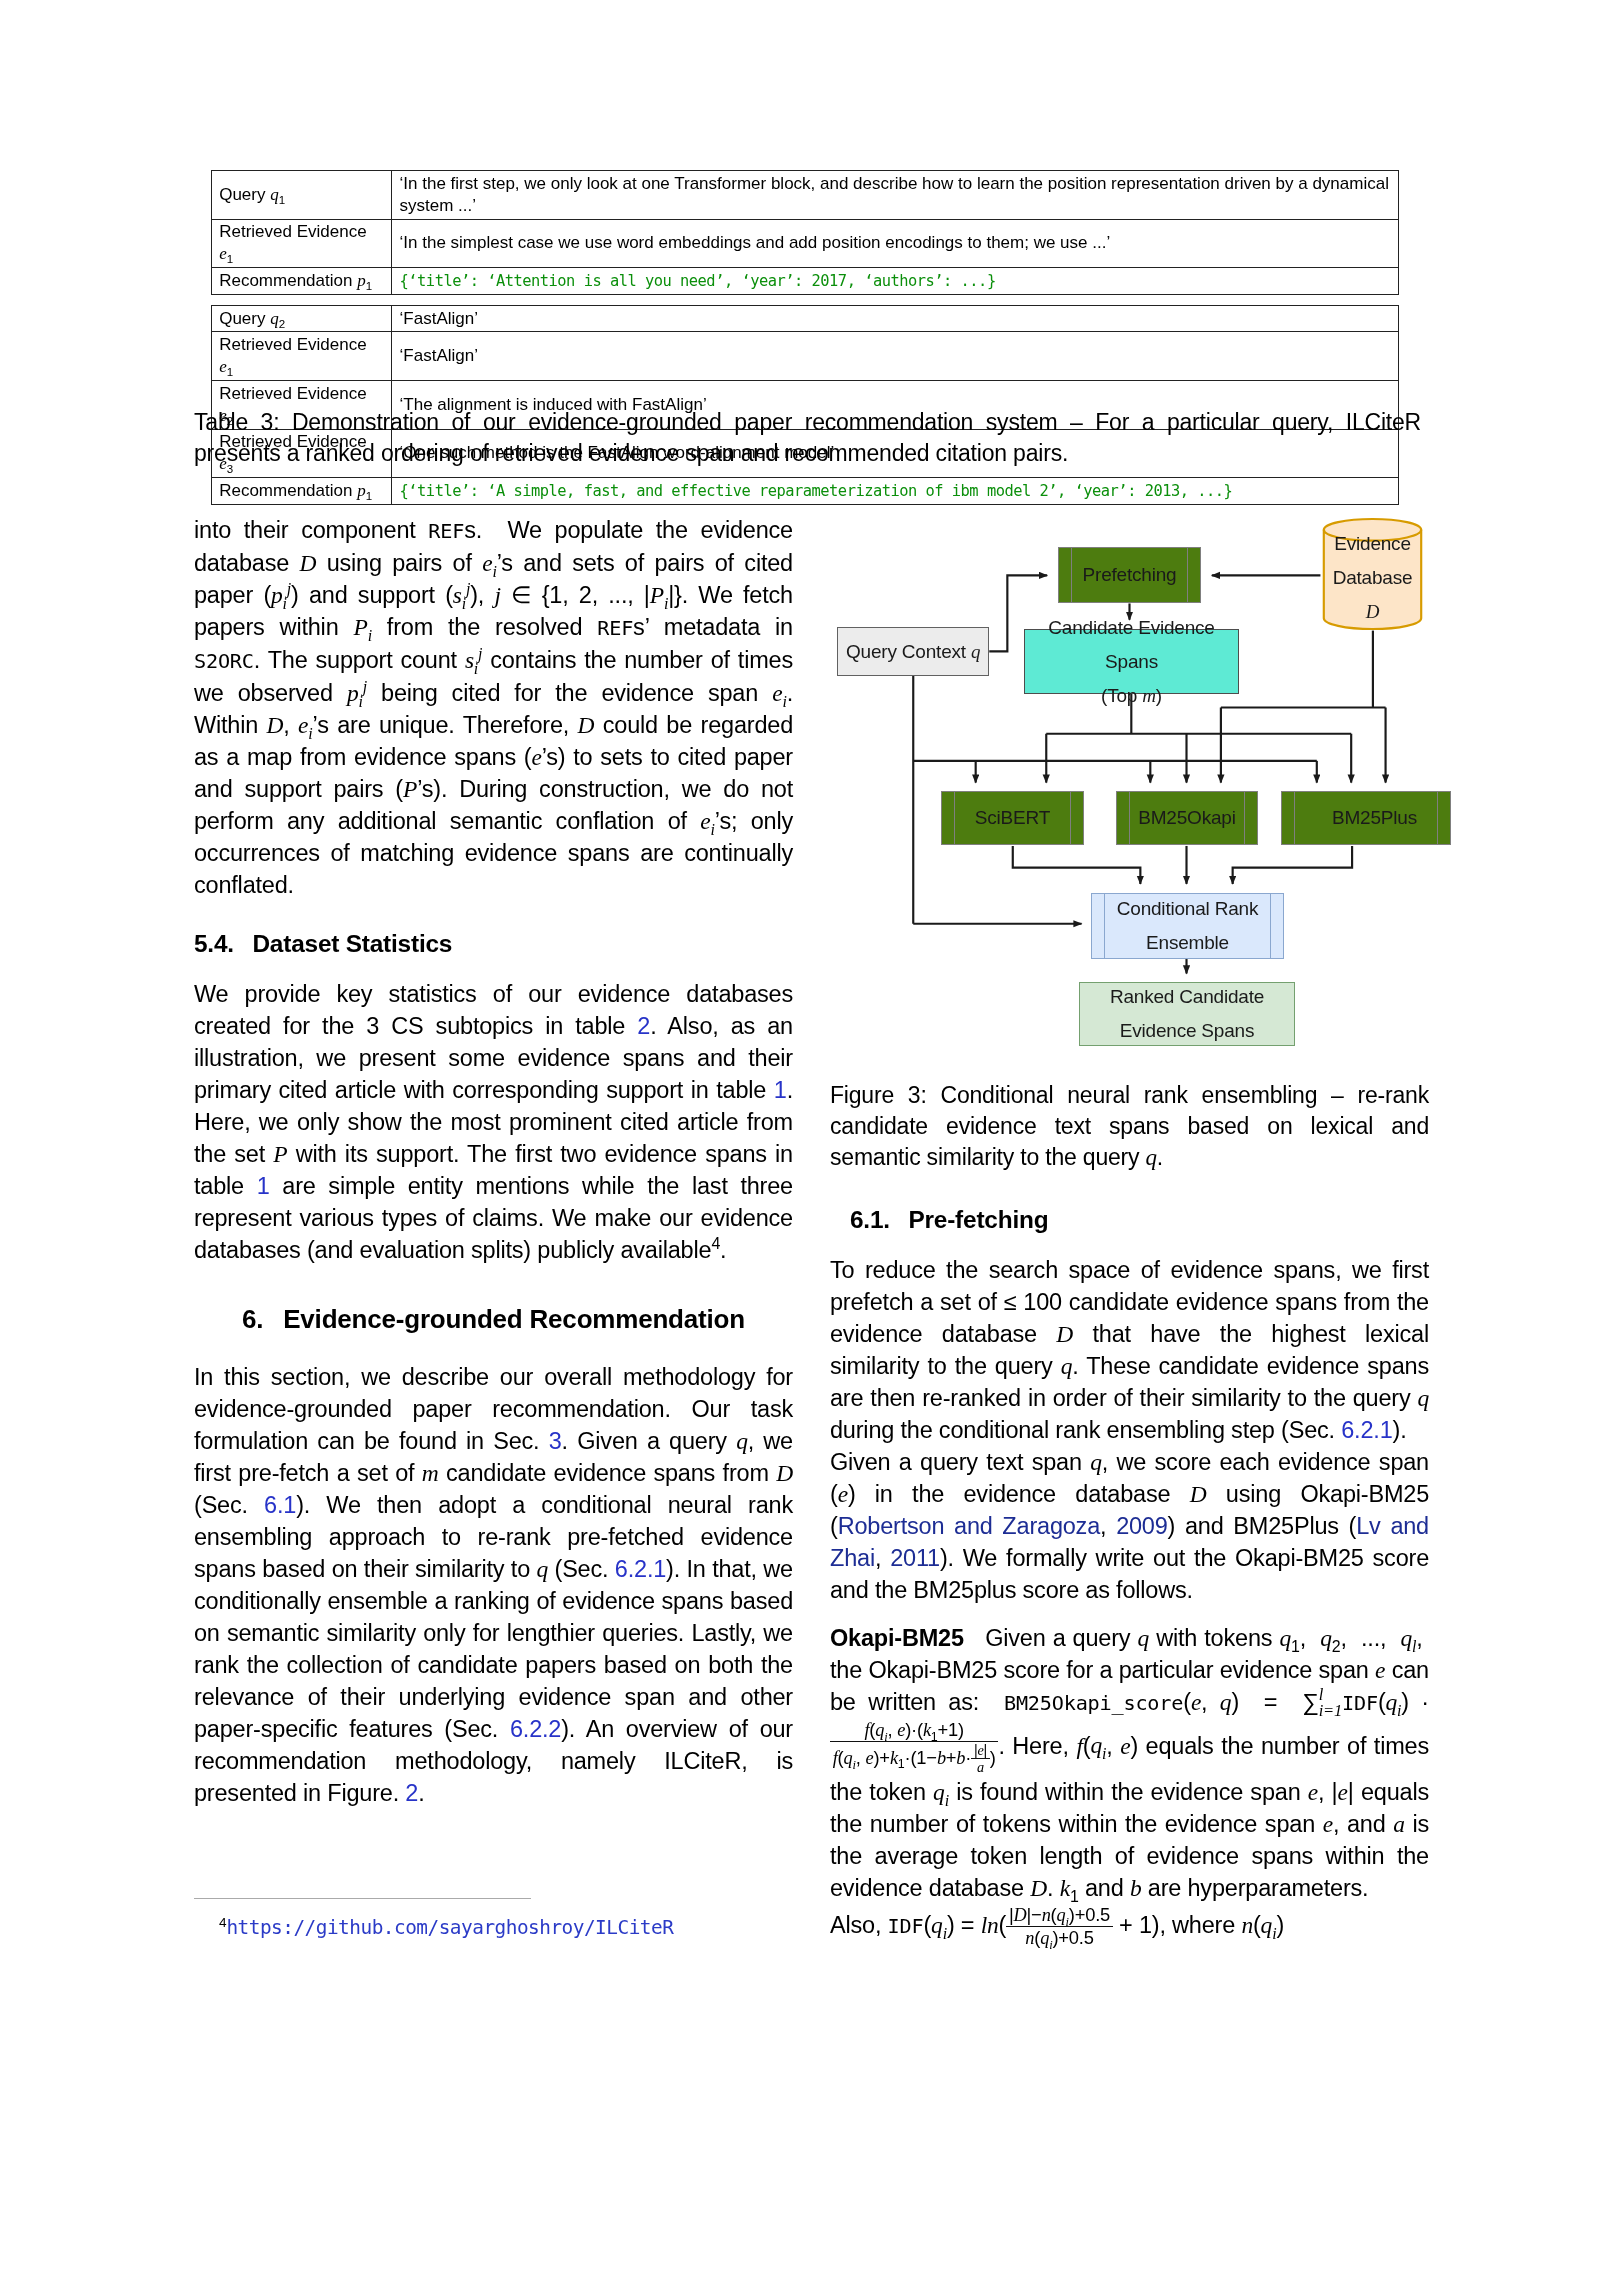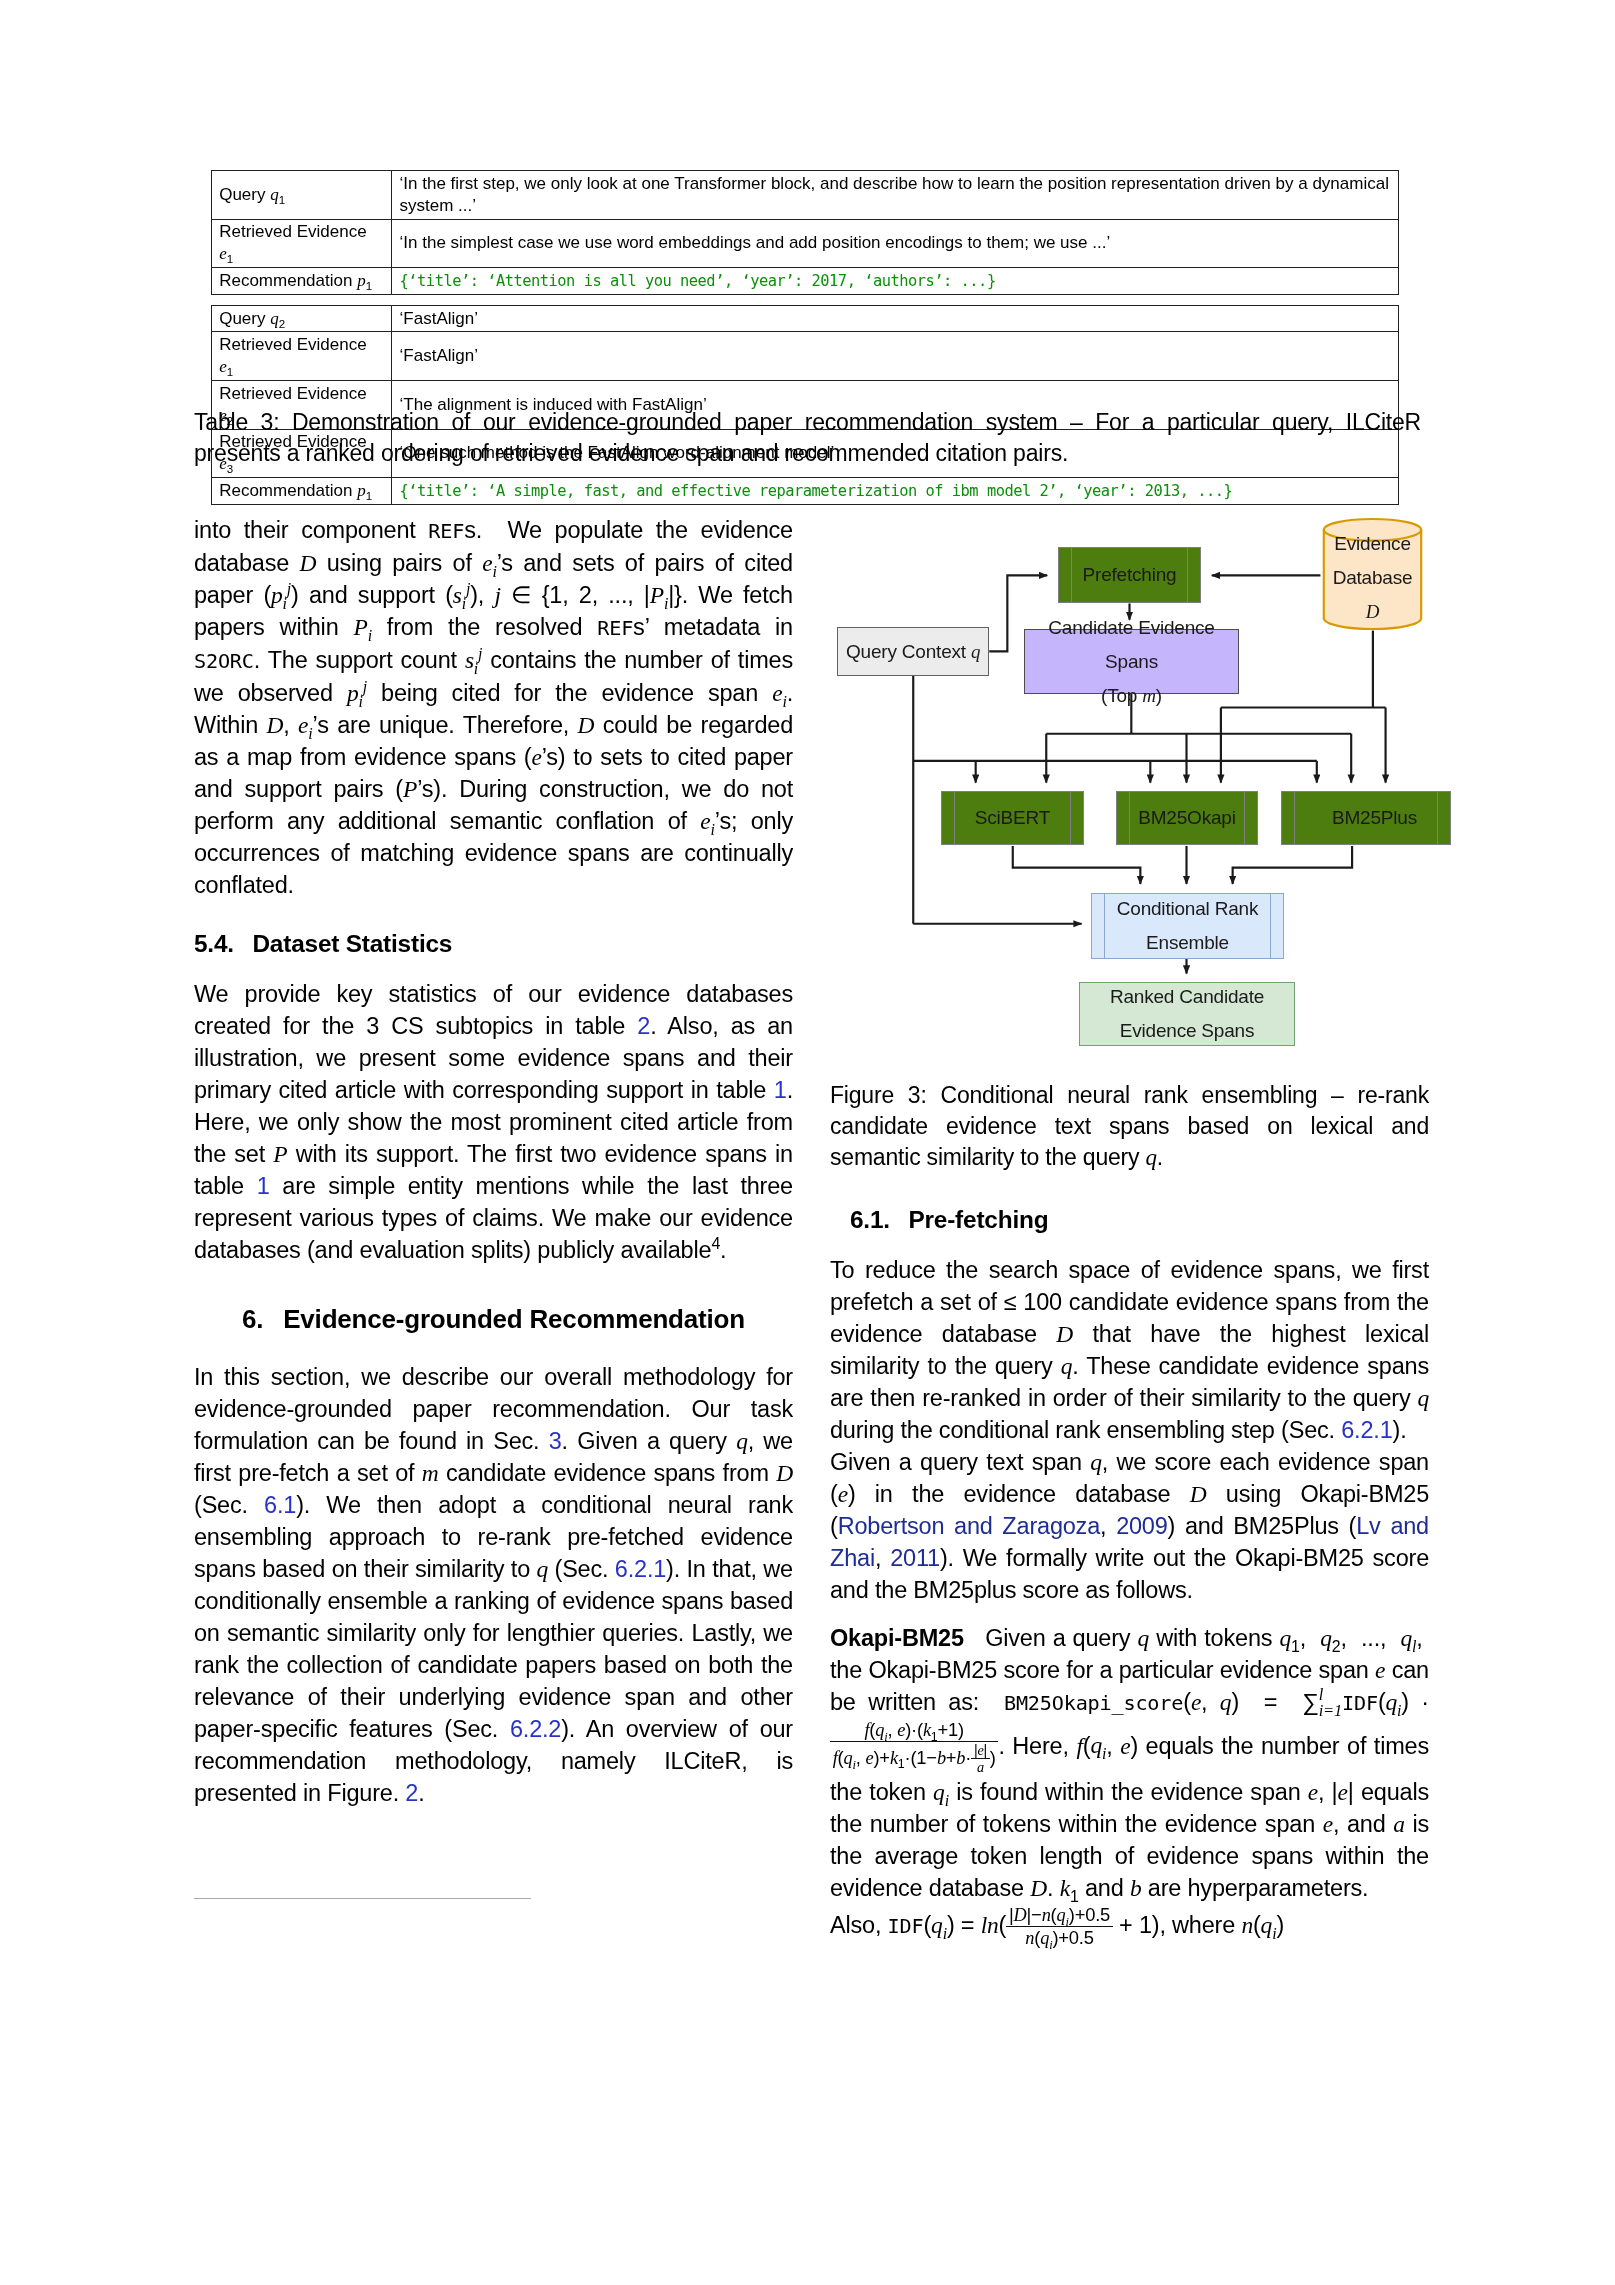--- a/index.html
+++ b/index.html
@@ -60,21 +60,21 @@
     position:absolute; display:flex; align-items:center; justify-content:center;
     text-align:center; font-size:19px; line-height:34px; color:#1a1a1a;
     box-sizing:border-box;
   }
   .n-sub { background:#4d7c0f; border:1.8px solid #7f7f7f; }
   .n-sub::before, .n-sub::after {
     content:""; position:absolute; top:0; bottom:0; width:0; border-left:1.4px solid #7f7f7f;
   }
   .n-sub::before { left:11.8px; } .n-sub::after { right:11.8px; }
   .n-query { background:#ececec; border:1.8px solid #616161; }
-  .n-cand  { background:#c4b5fd; border:1.8px solid #4d4d4d; }
+  .n-cand  { background:#5eead4; border:1.8px solid #4d4d4d; }
   .n-cond  { background:#dae8fc; border:1.8px solid #8aa7cf; }
   .n-cond::before, .n-cond::after {
     content:""; position:absolute; top:0; bottom:0; width:0; border-left:1.4px solid #8aa7cf;
   }
   .n-cond::before { left:11.8px; } .n-cond::after { right:11.8px; }
   .n-rank  { background:#d5e8d4; border:1.8px solid #74a06f; }
   .n-cyl { background:transparent; border:none; }
   .cyl-svg { position:absolute; left:0; top:0; }
   .cyl-label { position:relative; padding-top:9px; }
 
@@ -133,20 +133,23 @@
 
   <div class="col-left body-text">
     <p>into their component <span class="tt">REF</span>s.&nbsp; We populate the evidence database <i class="v">D</i> using pairs of <i class="v">e<sub>i</sub></i>’s and sets of pairs of cited paper (<i class="v">p<sub>i</sub></i><sup class="v">j</sup>) and support (<i class="v">s<sub>i</sub></i><sup class="v">j</sup>), <i class="v">j</i> ∈ {1, 2, ..., |<i class="v">P<sub>i</sub></i>|}. We fetch papers within <i class="v">P<sub>i</sub></i> from the resolved <span class="tt">REF</span>s’ metadata in <span class="tt">S2ORC</span>. The support count <i class="v">s<sub>i</sub></i><sup class="v">j</sup> contains the number of times we observed <i class="v">p<sub>i</sub></i><sup class="v">j</sup> being cited for the evidence span <i class="v">e<sub>i</sub></i>. Within <i class="v">D</i>, <i class="v">e<sub>i</sub></i>’s are unique. Therefore, <i class="v">D</i> could be regarded as a map from evidence spans (<i class="v">e</i>’s) to sets to cited paper and support pairs (<i class="v">P</i>’s). During construction, we do not perform any additional semantic conflation of <i class="v">e<sub>i</sub></i>’s; only occurrences of matching evidence spans are continually conflated.</p>
     <div class="h-sub">5.4.  Dataset Statistics</div>
     <p>We provide key statistics of our evidence databases created for the 3 CS subtopics in table <span class="ref">2</span>. Also, as an illustration, we present some evidence spans and their primary cited article with corresponding support in table <span class="ref">1</span>. Here, we only show the most prominent cited article from the set <i class="v">P</i> with its support. The first two evidence spans in table <span class="ref">1</span> are simple entity mentions while the last three represent various types of claims. We make our evidence databases (and evaluation splits) publicly available<sup>4</sup>.</p>
     <div class="h-sec">6.  Evidence-grounded Recommendation</div>
     <p>In this section, we describe our overall methodology for evidence-grounded paper recommendation. Our task formulation can be found in Sec. <span class="ref">3</span>. Given a query <i class="v">q</i>, we first pre-fetch a set of <i class="v">m</i> candidate evidence spans from <i class="v">D</i> (Sec. <span class="ref">6.1</span>). We then adopt a conditional neural rank ensembling approach to re-rank pre-fetched evidence spans based on their similarity to <i class="v">q</i> (Sec. <span class="ref">6.2.1</span>). In that, we conditionally ensemble a ranking of evidence spans based on semantic similarity only for lengthier queries. Lastly, we rank the collection of candidate papers based on both the relevance of their underlying evidence span and other paper-specific features (Sec. <span class="ref">6.2.2</span>). An overview of our recommendation methodology, namely ILCiteR, is presented in Figure. <span class="ref">2</span>.</p>
 
     <div class="footnote">
       <div class="rule"></div>
+      <div class="fn-text">
+        <sup>4</sup><span class="fn-url">https://github.com/sayarghoshroy/ILCiteR</span>
+      </div>
     </div>
   </div>
 
   <div class="col-right body-text">
 
     <div class="figure-area">
       <svg class="fig-svg" width="599" height="563" viewBox="0 0 662 622">
         <defs>
           <marker id="ah" markerWidth="12" markerHeight="10" refX="9" refY="4" orient="auto" markerUnits="userSpaceOnUse">
             <path d="M0,0 L10,4 L0,8 Z" fill="#1a1a1a"></path>

